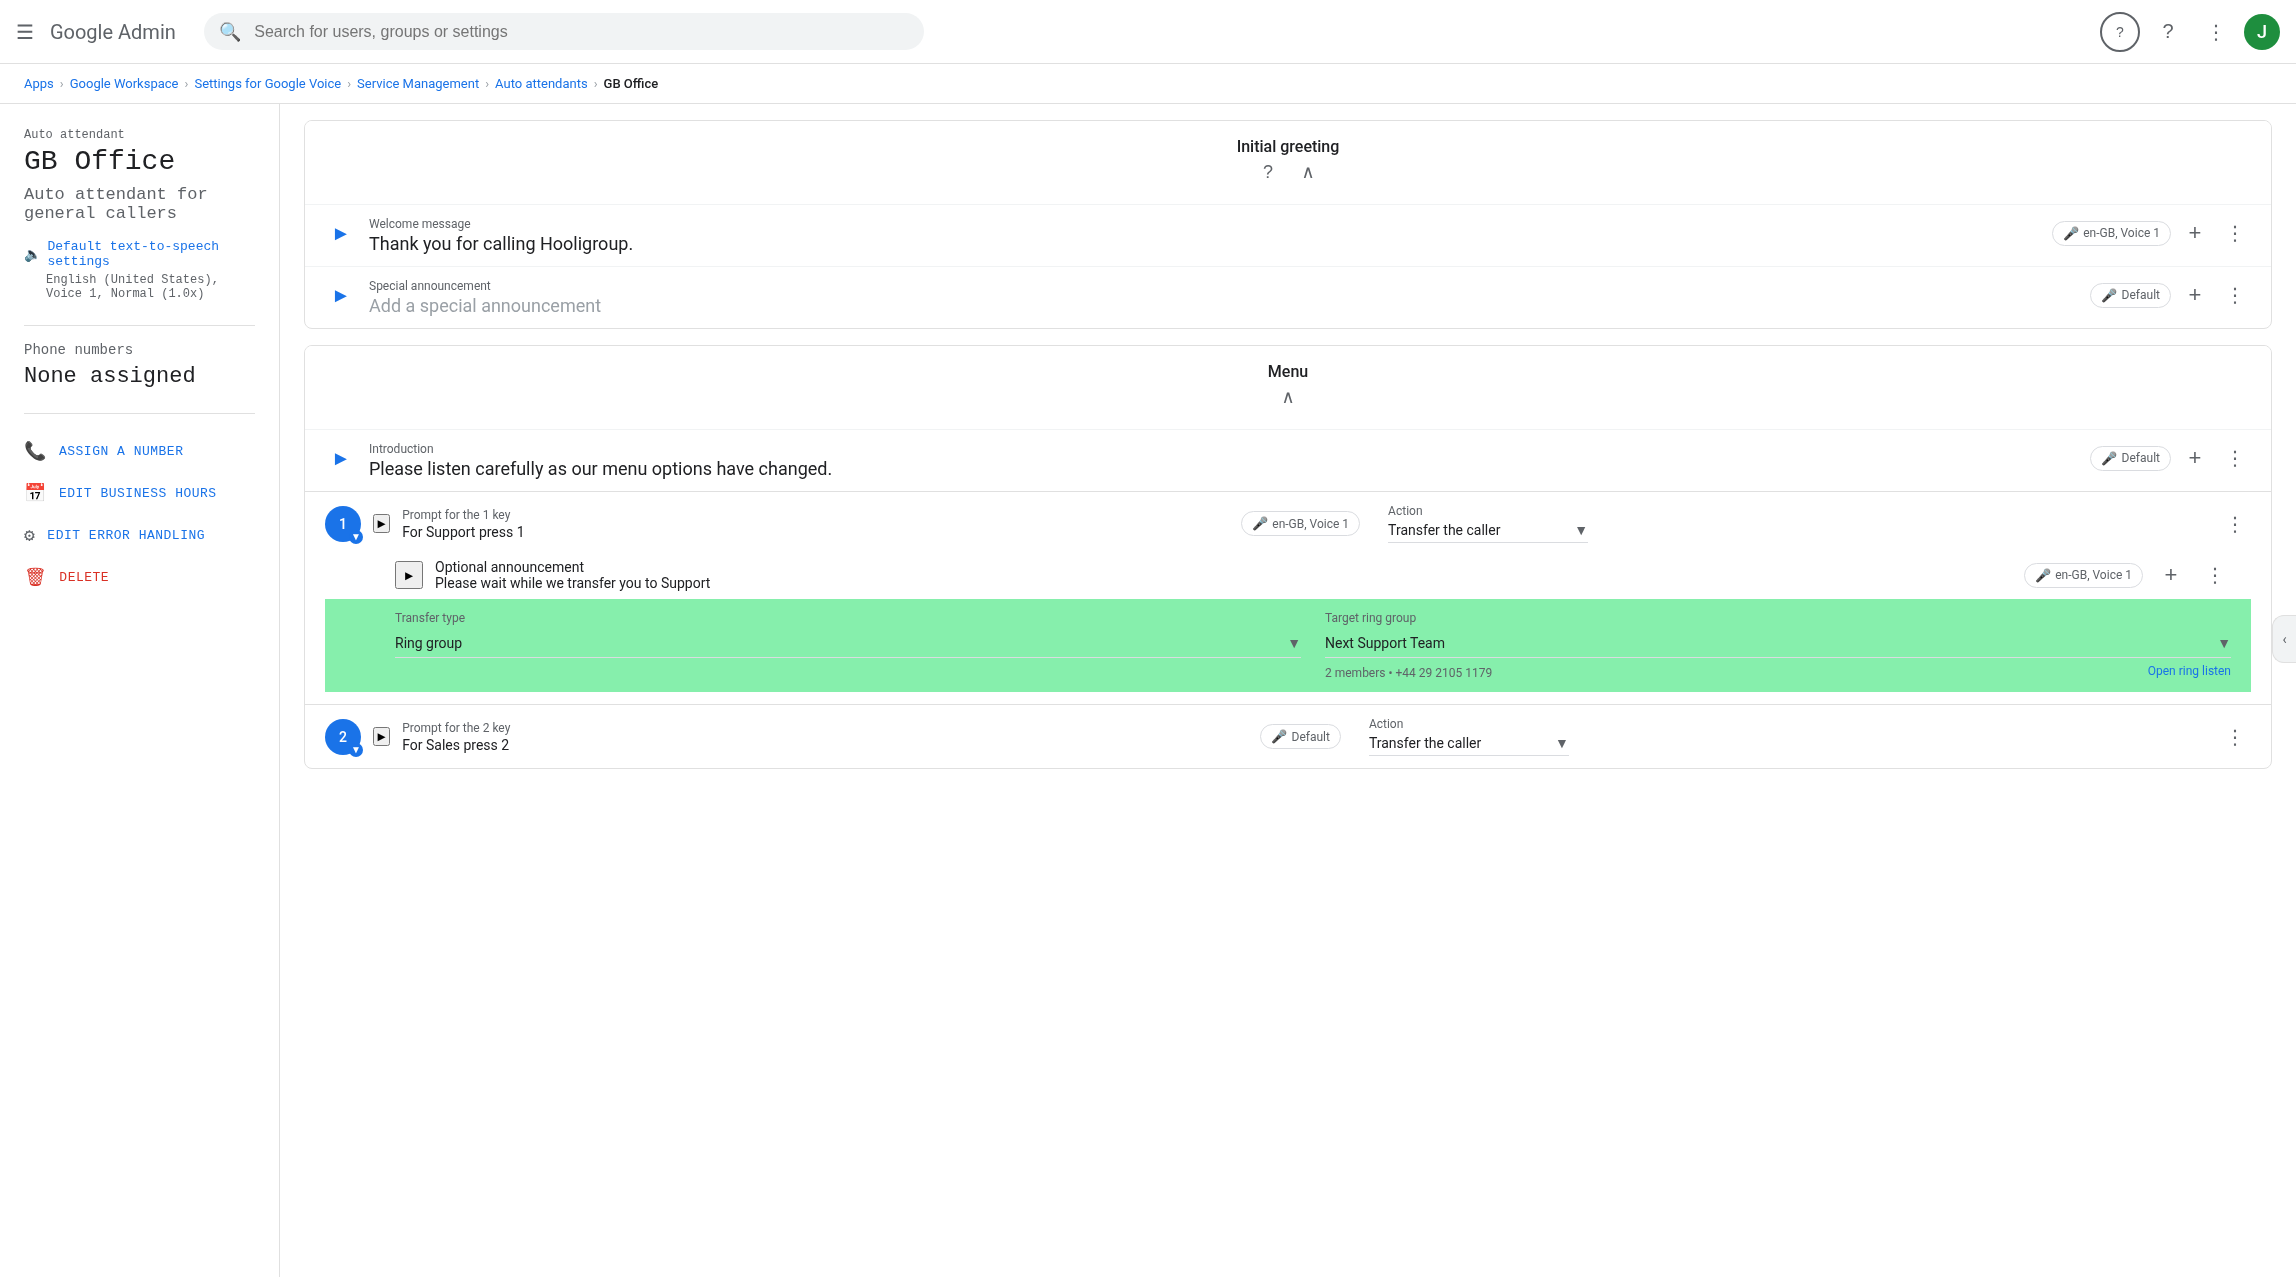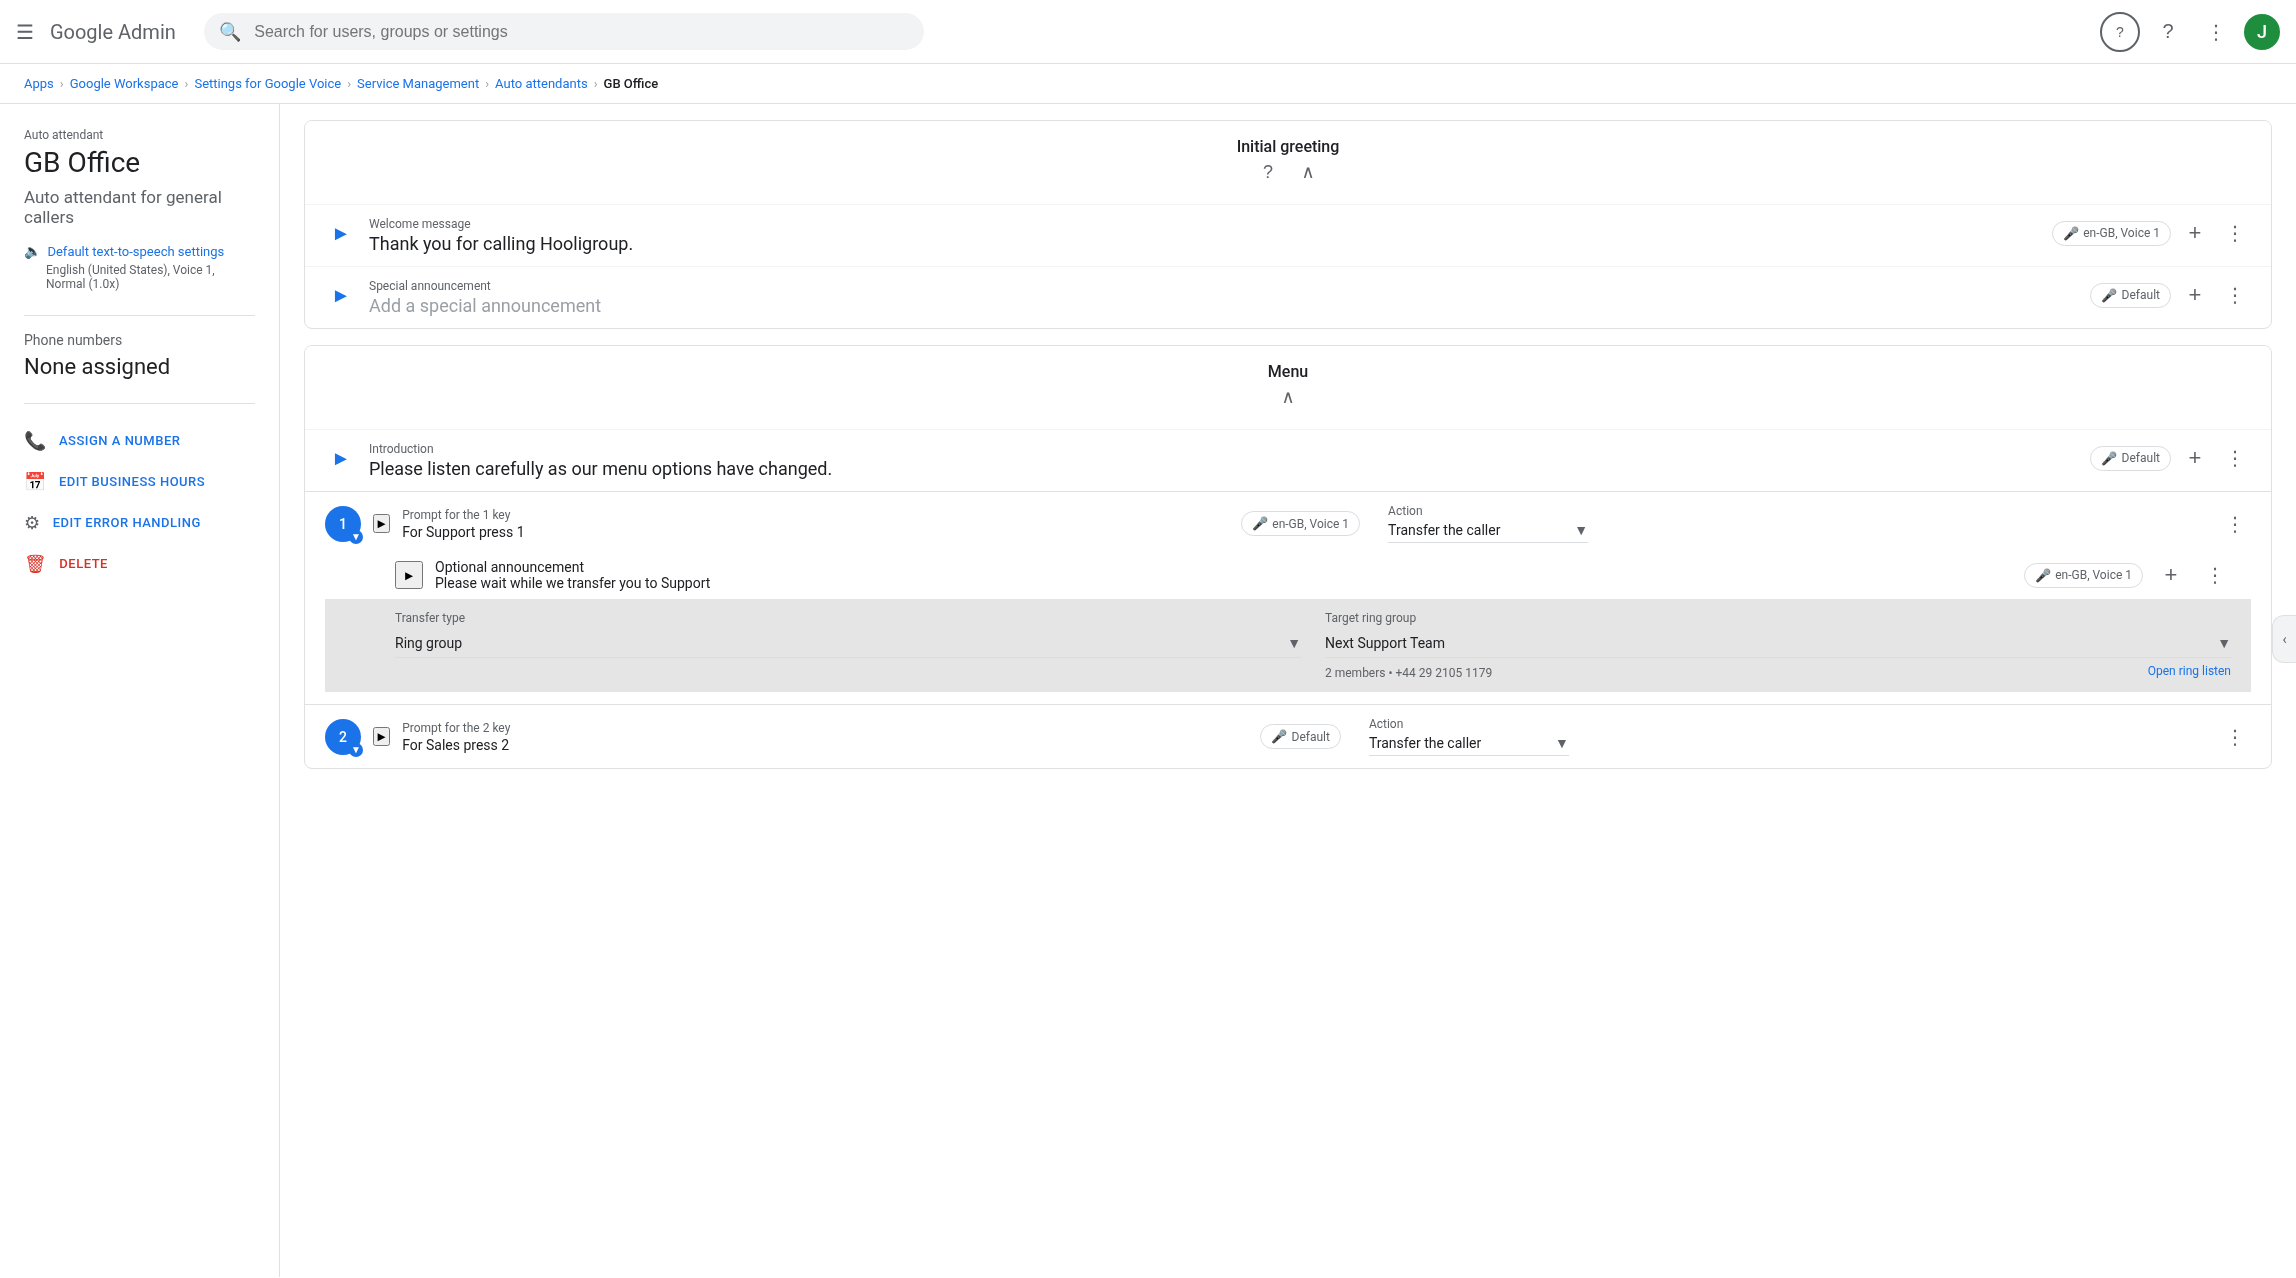--- a/index.html
+++ b/index.html
@@ -69,20 +69,21 @@
     }
 
     
     .sidebar {
       width: 280px;
       min-width: 280px;
       border-right: 1px solid #e0e0e0;
       padding: 24px 24px;
       overflow-y: auto;
       background: #fff;
+      font-family: Liberation Mono, monospace;
     }
     .sidebar .auto-attendant-label { font-size: 12px; color: #5f6368; margin-bottom: 4px; }
     .sidebar .office-name { font-size: 28px; font-weight: 400; color: #202124; margin-bottom: 8px; }
     .sidebar .office-desc { font-size: 17px; color: #5f6368; margin-bottom: 16px; }
     .sidebar .tts-row { display: flex; align-items: center; gap: 6px; color: #1a73e8; font-size: 13px; cursor: pointer; margin-bottom: 4px; }
     .sidebar .tts-sub { font-size: 12px; color: #5f6368; margin-bottom: 24px; padding-left: 22px; }
     .sidebar .section-label { font-size: 14px; color: #5f6368; margin-bottom: 6px; margin-top: 8px; }
     .sidebar .phone-none { font-size: 22px; color: #202124; margin-bottom: 24px; }
     .sidebar-divider { border: none; border-top: 1px solid #e0e0e0; margin: 16px 0; }
     .sidebar-action {
@@ -175,21 +176,21 @@
     .key-action .action-label { font-size: 12px; color: #5f6368; }
     .key-action .action-select {
       display: flex; align-items: center; justify-content: space-between;
       border-bottom: 1px solid #dadce0; padding: 4px 0; min-width: 200px; cursor: pointer;
     }
     .key-action .action-text { font-size: 14px; color: #202124; }
 
     
     .transfer-block {
       padding: 12px 20px 12px 70px;
-      background: #e5e5e5;
+      background: #86efac;
     }
     .transfer-row {
       display: flex; gap: 24px;
     }
     .transfer-field { flex: 1; }
     .transfer-label { font-size: 12px; color: #5f6368; margin-bottom: 4px; }
     .transfer-select {
       display: flex; align-items: center; justify-content: space-between;
       border-bottom: 1px solid #dadce0; padding: 6px 0; cursor: pointer;
     }

